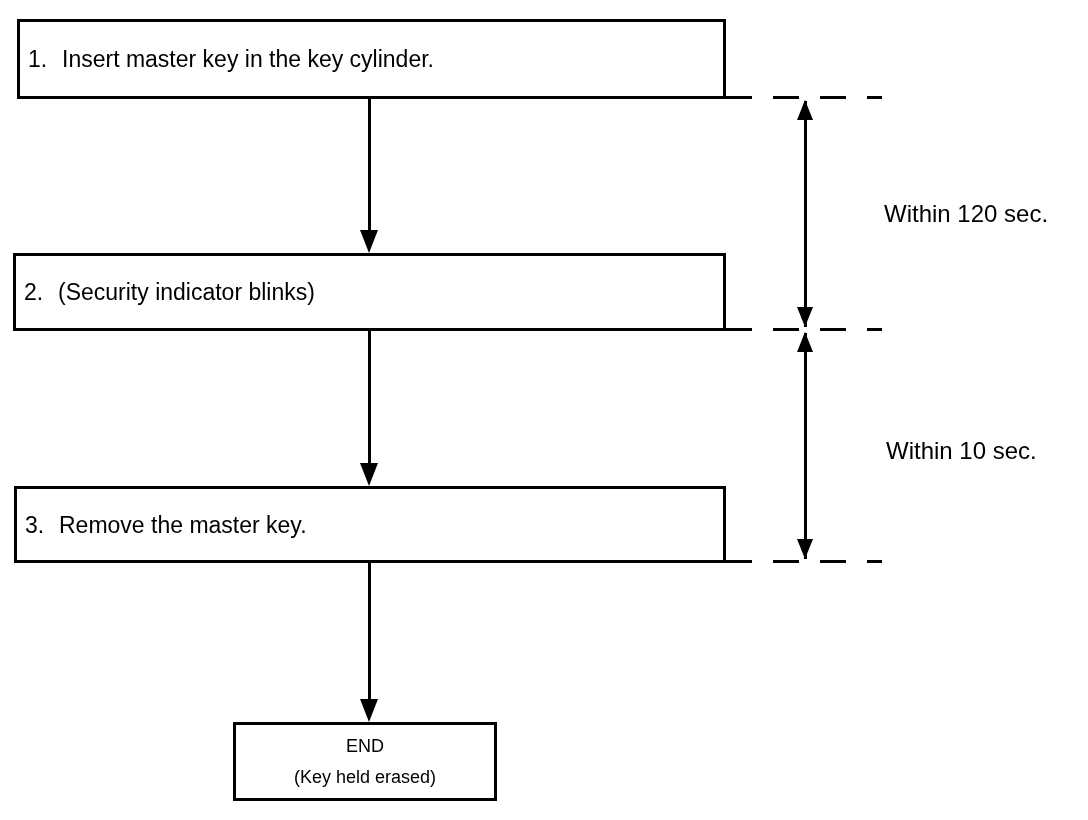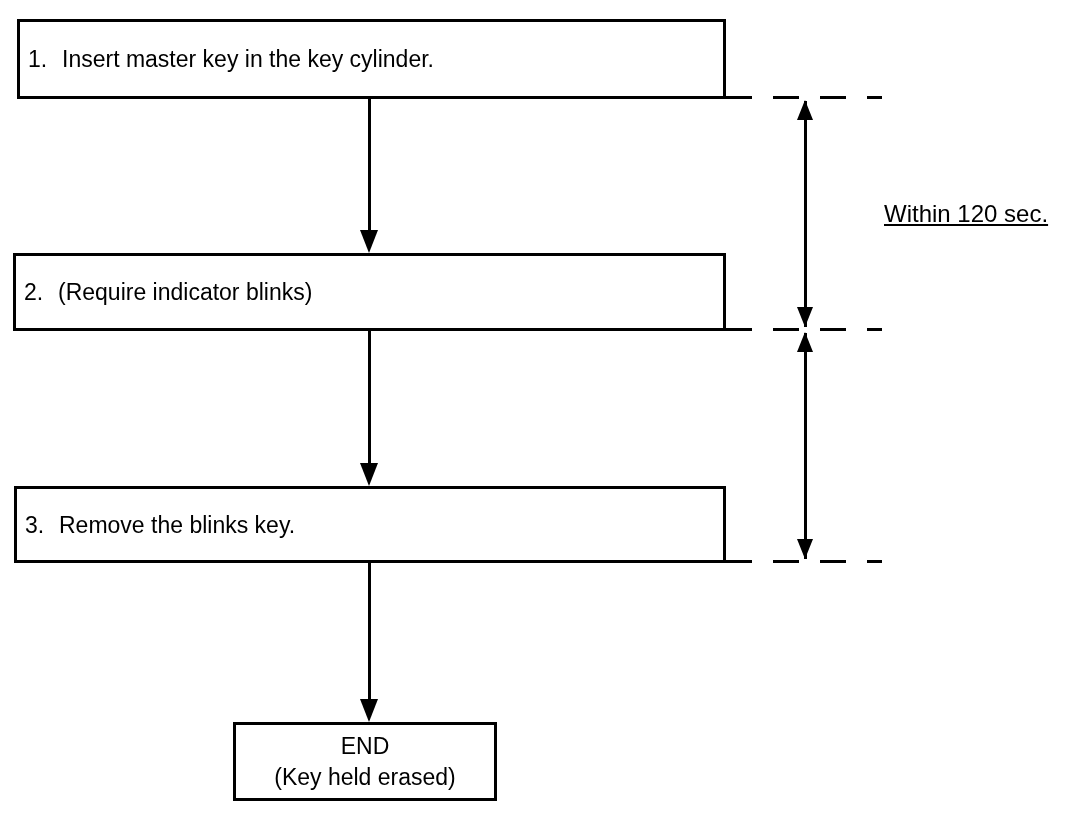--- a/index.html
+++ b/index.html
@@ -43,21 +43,21 @@
   .end-box {
     position: absolute;
     box-sizing: border-box;
     border: 3px solid #000000;
     background: #ffffff;
     display: flex;
     flex-direction: column;
     align-items: center;
     justify-content: center;
     text-align: center;
-    font-size: 23px;
+    font-size: 18px;
     line-height: 31px;
   }
   .vline {
     position: absolute;
     width: 3px;
     background: #000000;
   }
   .arrowhead-down {
     position: absolute;
     width: 0;
@@ -105,32 +105,32 @@
     </div>
   </div>
 
   <div class="vline" style="left:368px; top:99px; height:134px;"></div>
   <div class="arrowhead-down" style="left:360px; top:230px;"></div>
 
   <div class="step-box" style="left:13px; top:253px; width:713px; height:78px;">
     <div class="step-content">
       <span class="step-num">2.</span>
       <span class="step-text">
-        <div>(Require indicator blinks)</div>
+        <div>(Security indicator blinks)</div>
       </span>
     </div>
   </div>
 
   <div class="vline" style="left:368px; top:331px; height:134px;"></div>
   <div class="arrowhead-down" style="left:360px; top:463px;"></div>
 
   <div class="step-box" style="left:14px; top:486px; width:712px; height:77px;">
     <div class="step-content">
       <span class="step-num">3.</span>
-      <span class="step-text">Remove the blinks key.</span>
+      <span class="step-text">Remove the master key.</span>
     </div>
   </div>
 
   <div class="vline" style="left:368px; top:563px; height:137px;"></div>
   <div class="arrowhead-down" style="left:360px; top:699px;"></div>
 
   <div class="end-box" style="left:233px; top:722px; width:264px; height:79px;">
     <div>END</div>
     <div>(Key held erased)</div>
   </div>
@@ -140,15 +140,16 @@
   <div class="dash-line" style="left:726px; top:560px; width:156px;"></div>
 
   <div class="vline" style="left:804px; top:101px; height:226px;"></div>
   <div class="arrowhead-up" style="left:797px; top:100px;"></div>
   <div class="arrowhead-down-sm" style="left:797px; top:307px;"></div>
 
   <div class="vline" style="left:804px; top:333px; height:226px;"></div>
   <div class="arrowhead-up" style="left:797px; top:332px;"></div>
   <div class="arrowhead-down-sm" style="left:797px; top:539px;"></div>
 
-  <div class="timing-label" style="left:884px; top:200px;text-decoration:underline;">Within 120 sec.</div>
+  <div class="timing-label" style="left:884px; top:200px;">Within 120 sec.</div>
+  <div class="timing-label" style="left:886px; top:437px;">Within 10 sec.</div>
 
 </div>
 
 </body></html>

